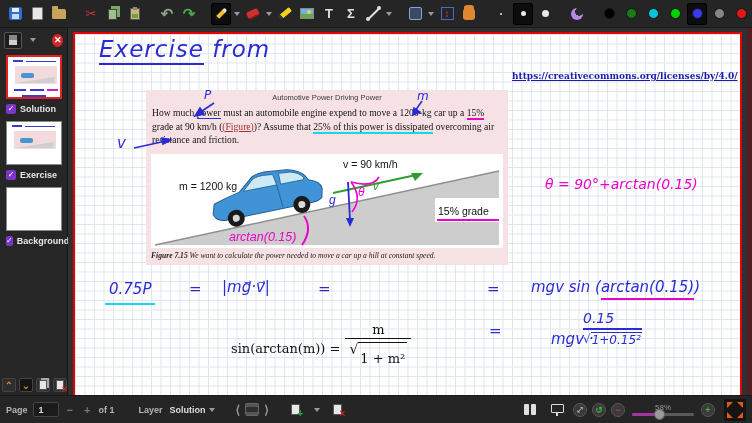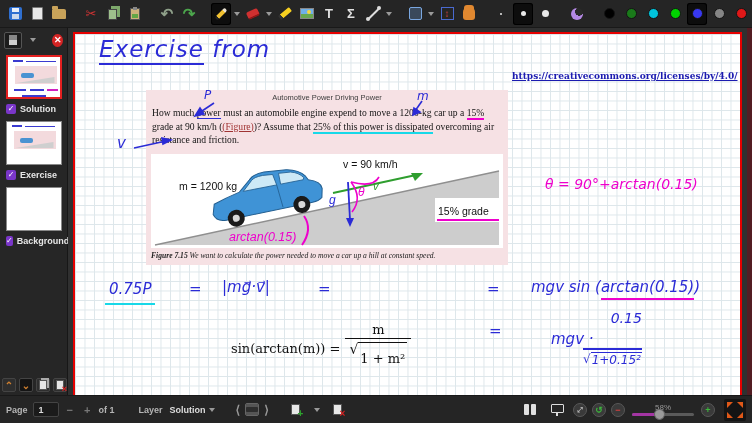--- a/index.html
+++ b/index.html
@@ -130,22 +130,22 @@
   .latex { position:absolute; left:156px; top:288px; font-family:"DejaVu Serif", serif; font-size:13px;
            color:#111; display:flex; align-items:center; white-space:nowrap;text-align:center; }
   .frac { display:inline-flex; flex-direction:column; align-items:center; margin-left:5px; vertical-align:middle; }
   .frac .num { padding:0 6px 1px 6px; }
   .frac .den { border-top:1.2px solid #111; padding:1px 4px 0 4px; display:flex; align-items:flex-start; }
   .sqrt-body { border-top:1.2px solid #111; padding:8px 2px; margin-top:2px; }
   .sqrt-sym { font-size:14px; margin-top:1px; }
 
   .eq2-e { left:414px; top:288px; font-size:15px; }
   .eq2-pre { left:450px; top:296px; font-size:15px;margin-left:26px; }
-  .hwfrac { position:absolute; left:508px; top:276px; display:flex; flex-direction:column; align-items:flex-end;
-            font-family:"DejaVu Sans", sans-serif; font-style:italic; color:#2b2bd6; font-size:14px;gap:20px; }
+  .hwfrac { position:absolute; left:508px; top:276px; display:flex; flex-direction:column; align-items:flex-start;
+            font-family:"DejaVu Sans", sans-serif; font-style:italic; color:#2b2bd6; font-size:14px; }
   .hwfrac .num { padding-bottom:2px; }
   .hwfrac .den { border-top:2px solid #2b2bd6; padding-top:2px; display:flex; font-size:12px; }
   .hwfrac .sq { border-top:1.5px solid #2b2bd6; padding:0 1px; }
 
   svg text { font-family:"Liberation Sans", sans-serif; }
   .arrows { position:absolute; left:0; top:0; width:669px; height:400px; pointer-events:none; }
 
   
   .statusbar { position:absolute; bottom:0; left:0; width:752px; height:28px; background:#252525;
                border-top:1px solid #191919; display:flex; align-items:center; padding:0 6px; gap:5px;

